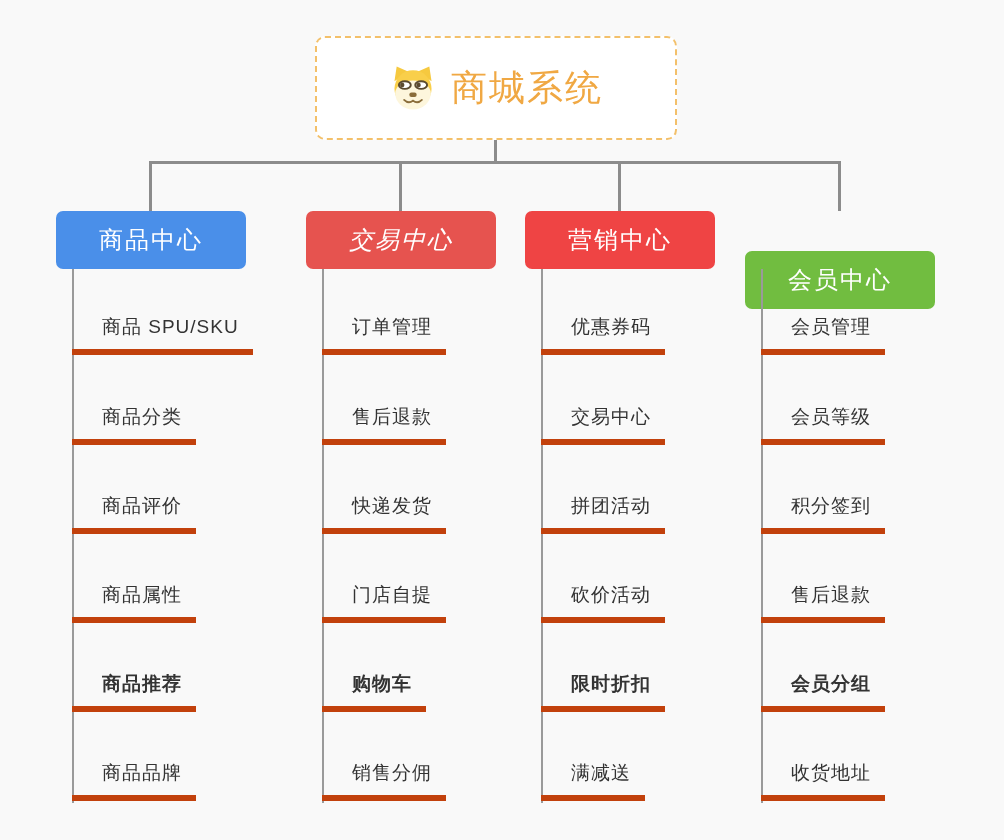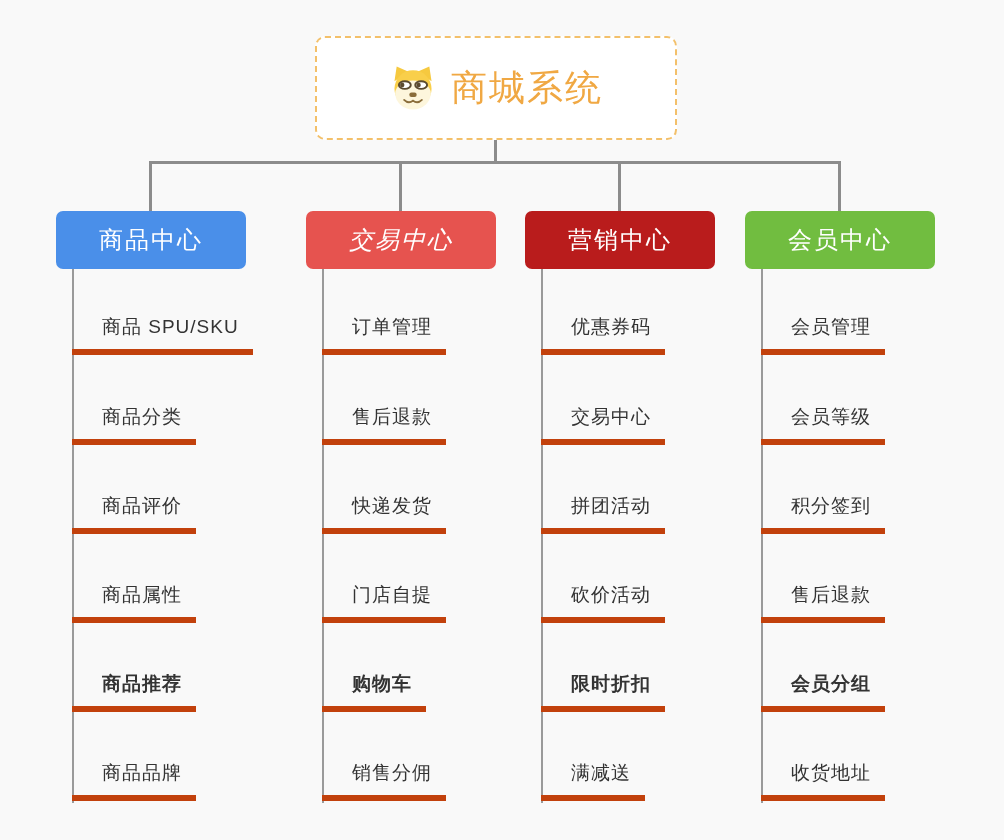--- a/index.html
+++ b/index.html
@@ -127,32 +127,32 @@
     <div class="trunk"></div>
     <div class="child p1">订单管理</div>
     <div class="child p2">售后退款</div>
     <div class="child p3">快递发货</div>
     <div class="child p4">门店自提</div>
     <div class="child p5">购物车</div>
     <div class="child p6">销售分佣</div>
   </div>
 
   <div class="branch b3">
-    <div class="branch-node" style="background: #b91c1c;">营销中心</div>
+    <div class="branch-node" style="background: #ef4444;">营销中心</div>
     <div class="trunk"></div>
     <div class="child p1">优惠券码</div>
     <div class="child p2">交易中心</div>
     <div class="child p4">砍价活动</div>
     <div class="child p3">拼团活动</div>
     <div class="child p5">限时折扣</div>
     <div class="child p6">满减送</div>
   </div>
 
   <div class="branch b4">
-    <div class="branch-node" style="background: rgb(113, 189, 64);">会员中心</div>
+    <div class="branch-node" style="background: rgb(113, 189, 64); margin-top: 40px;">会员中心</div>
     <div class="trunk"></div>
     <div class="child p1">会员管理</div>
     <div class="child p2">会员等级</div>
     <div class="child p3">积分签到</div>
     <div class="child p4">售后退款</div>
     <div class="child p5">会员分组</div>
     <div class="child p6">收货地址</div>
   </div>
 
 </div>

